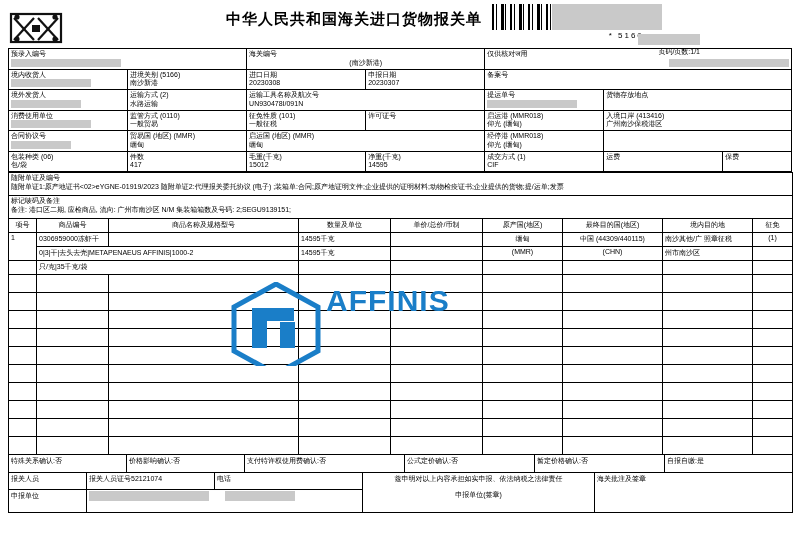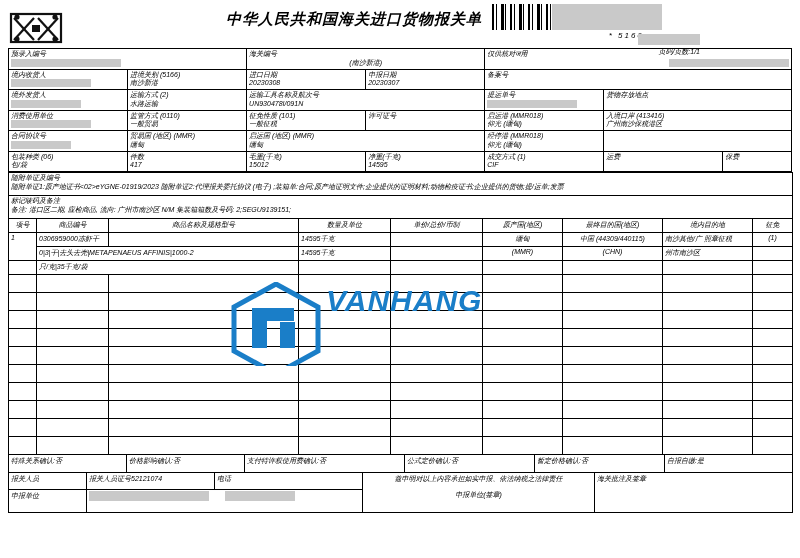--- a/index.html
+++ b/index.html
@@ -5,21 +5,21 @@
   html,body{margin:0;padding:0;}
   body{
     width:800px;height:558px;
     background:#ffffff;
     font-family:"Liberation Sans","DejaVu Sans",sans-serif;
     font-size:7px;
     color:#000;
     position:relative;
     overflow:hidden;
   }
-  .sheet{position:relative;width:708px;height:558px;font-style:italic;}
+  .sheet{position:relative;width:708px;height:558px;}
 
   
   .header{position:relative;height:48px;}
   .logo{
     position:absolute;left:8px;top:10px;width:56px;height:36px;
   }
   .title{
     position:absolute;left:0;right:0;top:10px;
     text-align:center;font-size:15px;font-weight:bold;letter-spacing:1px;
   }
@@ -539,16 +539,16 @@
 
   <div class="watermark">
     <div class="wm-hex">
       <svg width="92" height="84" viewBox="0 0 92 84">
         <polygon points="46,2 88,25 88,69 46,92 4,69 4,25" fill="none" stroke="#1a7ec8" stroke-width="5"></polygon>
         <rect x="22" y="26" width="15" height="40" fill="#1a7ec8"></rect>
         <rect x="22" y="26" width="42" height="13" fill="#1a7ec8"></rect>
         <rect x="50" y="40" width="15" height="26" fill="#1a7ec8"></rect>
       </svg>
     </div>
-    <div class="wm-text">VANHANG</div>
+    <div class="wm-text">AFFINIS</div>
   </div>
 
 </div>
 
 </body></html>

